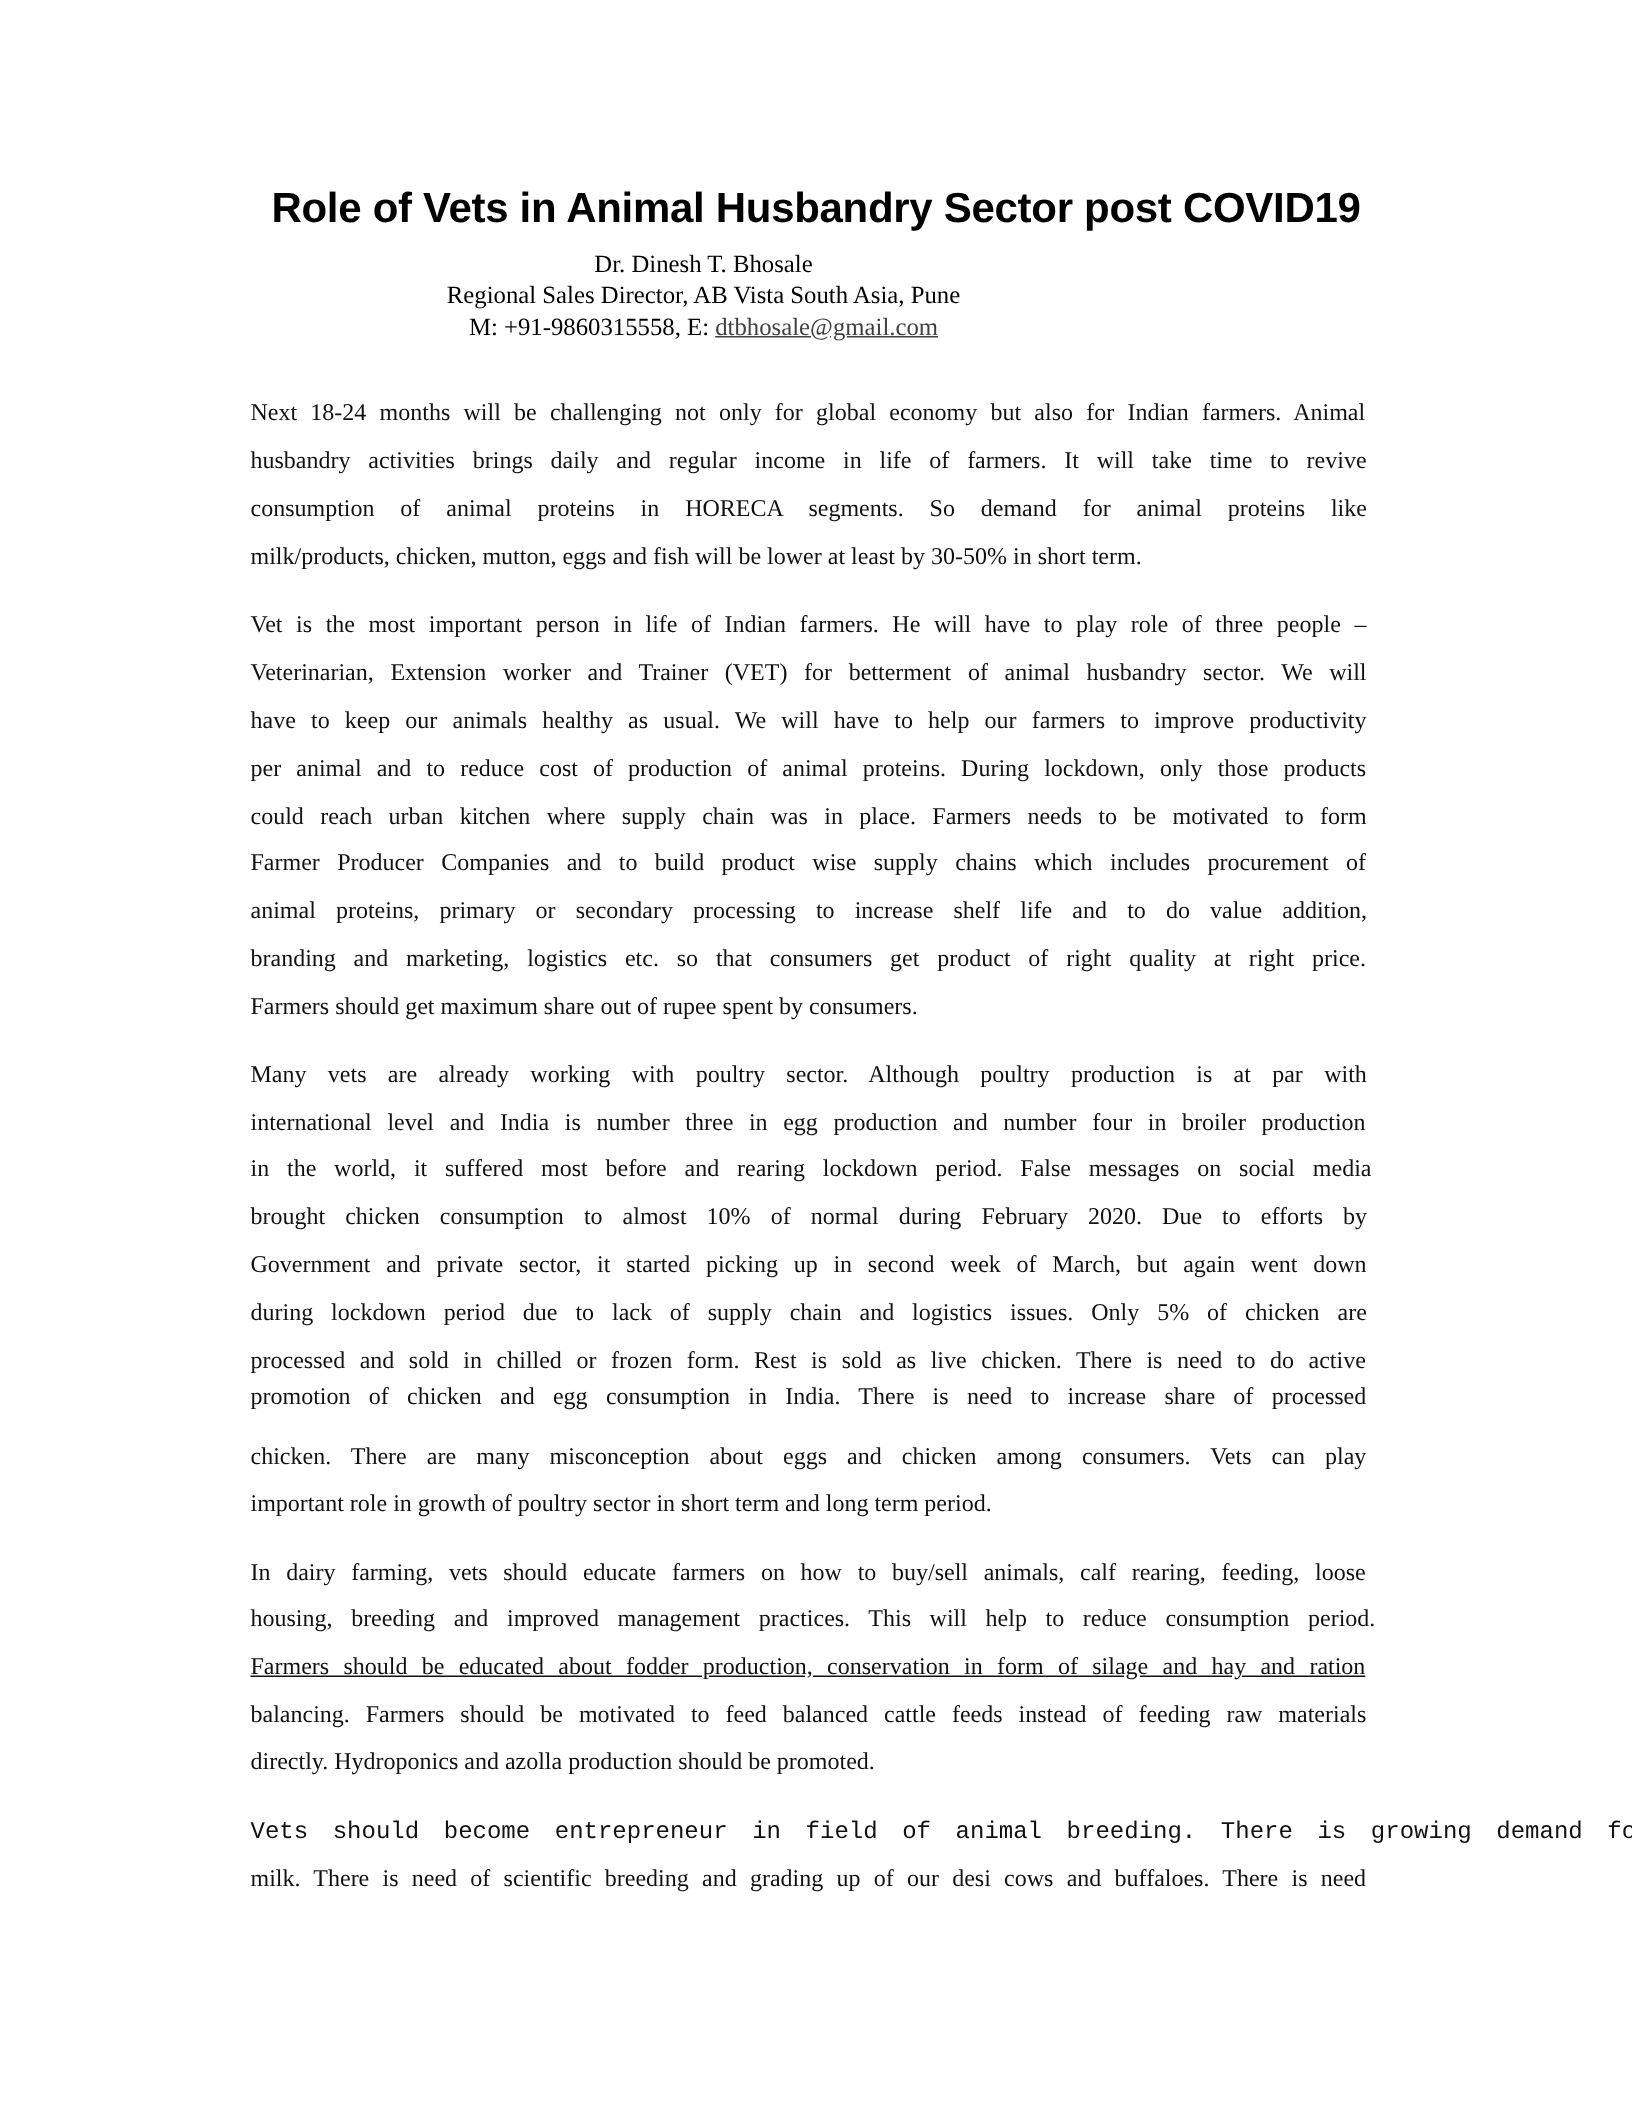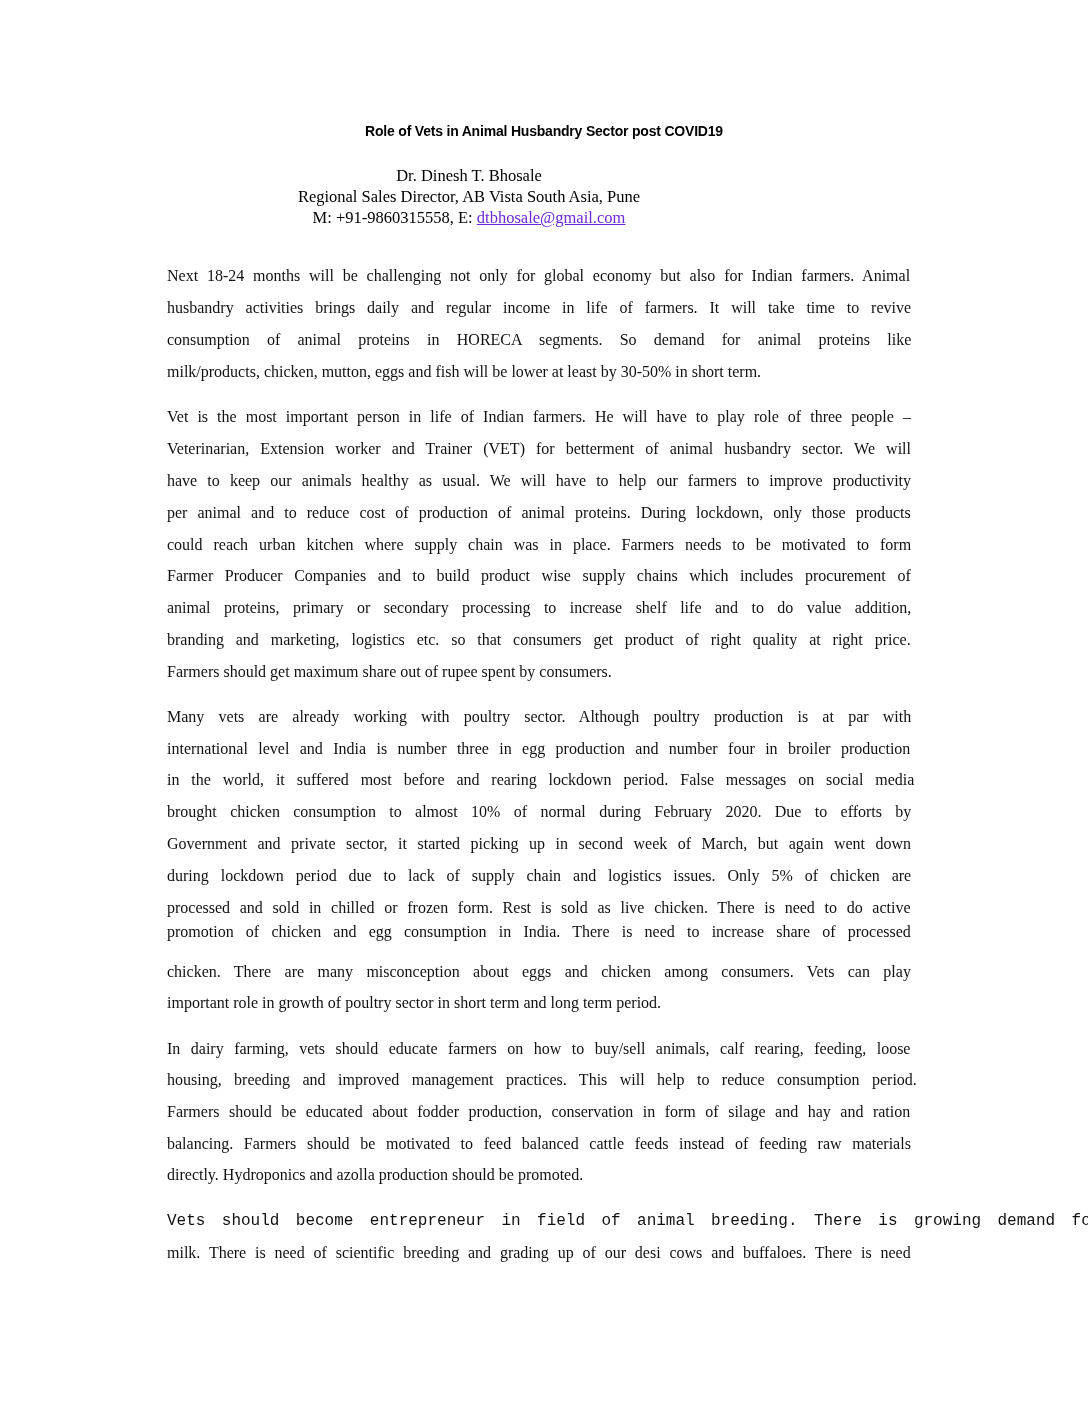--- a/index.html
+++ b/index.html
@@ -22,38 +22,38 @@
       background: #ffffff;
     }
     .title {
       position: absolute;
       left: 0;
       width: 1088px;
       top: 123px;
       text-align: center;
       font-family: "Liberation Sans", sans-serif;
       font-weight: bold;
-      font-size: 14px;
+      font-size: 28px;
       color: #000000;
       letter-spacing: -0.2px;
       white-space: nowrap;
     }
     .byline {
       position: absolute;
       left: 0;
       width: 938px;
       text-align: center;
       font-family: "Liberation Serif", serif;
       font-size: 16.5px;
       color: #000000;
       white-space: nowrap;
       line-height: 20px;
     }
     .byline a {
-      color: #6d28d9;
+      color: #404040;
     }
     .line {
       position: absolute;
       left: 167px;
       width: 755px;
       font-family: "Liberation Serif", serif;
       font-size: 16px;
       line-height: 20px;
       color: #111111;
       white-space: nowrap;
@@ -104,21 +104,21 @@
     <div class="line" style="top: 866px; word-spacing: 7.9375px; text-align: left; text-align-last: left;">during lockdown period due to lack of supply chain and logistics issues. Only 5% of chicken are</div>
     <div class="line" style="top: 898px; word-spacing: 5.68421px; text-align: left; text-align-last: left;">processed and sold in chilled or frozen form. Rest is sold as live chicken. There is need to do active</div>
     <div class="line" style="top: 922px; word-spacing: 8.2px; text-align: left; text-align-last: left;">promotion of chicken and egg consumption in India. There is need to increase share of processed</div>
     <div class="line" style="top: 962px; word-spacing: 9.38462px; text-align: left; text-align-last: left;">chicken. There are many misconception about eggs and chicken among consumers. Vets can play</div>
     <div class="line last" style="top:993px;">important role in growth of poultry sector in short term and long term period.</div>
   </div>
 
   <div>
     <div class="line" style="top: 1039px; word-spacing: 6.46667px; text-align: left; text-align-last: left;">In dairy farming, vets should educate farmers on how to buy/sell animals, calf rearing, feeding, loose</div>
     <div class="line" style="top: 1070px; word-spacing: 8.41667px; text-align: left; text-align-last: left;">housing, breeding and improved management practices. This will help to reduce consumption period.</div>
-    <div class="line" style="top: 1102px; word-spacing: 5.53333px; text-align: left; text-align-last: left;">Farmers should be educated about fodder production, conservation in form of silage and hay and ration</div>
+    <div class="line" style="top: 1102px; word-spacing: 5.53333px; text-align: left; text-align-last: left; text-decoration: underline;">Farmers should be educated about fodder production, conservation in form of silage and hay and ration</div>
     <div class="line" style="top: 1134px; word-spacing: 6.64286px; text-align: left; text-align-last: left;">balancing. Farmers should be motivated to feed balanced cattle feeds instead of feeding raw materials</div>
     <div class="line last" style="top:1165px;">directly. Hydroponics and azolla production should be promoted.</div>
   </div>
 
   <div>
     <div class="line" style="top: 1211px; word-spacing: 6.8px; text-align: left; text-align-last: left; font-family: Liberation Mono, monospace;">Vets should become entrepreneur in field of animal breeding. There is growing demand for desi cow</div>
     <div class="line" style="top: 1243px; word-spacing: 4.83333px; text-align: left; text-align-last: left;">milk. There is need of scientific breeding and grading up of our desi cows and buffaloes. There is need</div>
   </div>
 
 </div>

